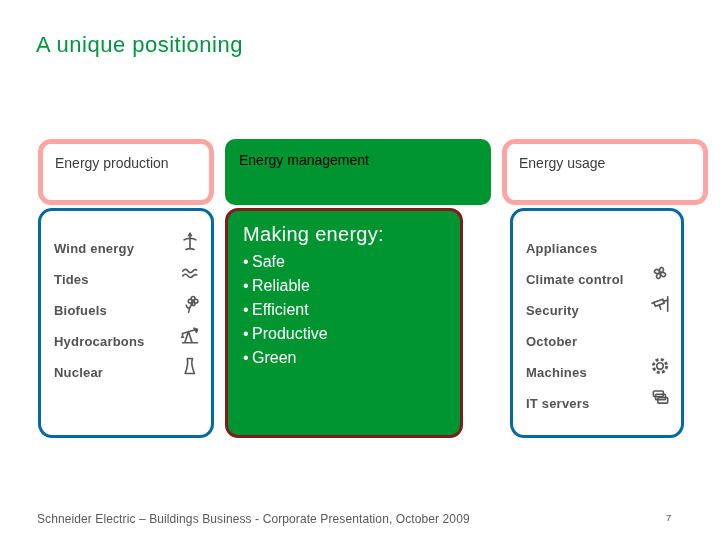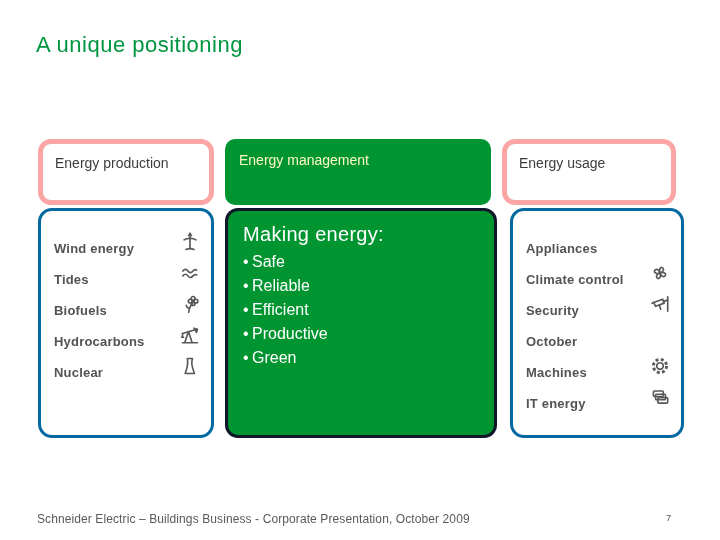--- a/index.html
+++ b/index.html
@@ -10,33 +10,33 @@
   .title{
     position:absolute;left:36px;top:32px;font-size:22px;letter-spacing:.5px;
     color:#00963f;font-weight:400;
   }
   
   .hdr{
     position:absolute;top:139px;height:66px;box-sizing:border-box;
     border-radius:13px;font-size:14px;line-height:1.32;
   }
   .hdr.white{background:#fff;border:5px solid #fca5a5;color:#3d3d3f;padding:10px 12px;}
-  .hdr.green{background:#009530;color:#fef9c3;border-radius:10px;padding:12px 14px;}
+  .hdr.green{background:#009530;color:#000000;border-radius:10px;padding:12px 14px;}
   .hdr-prod{left:38px;width:176px;}
   .hdr-mgmt{left:225px;width:266px;}
-  .hdr-usage{left:502px;width:174px;}
+  .hdr-usage{left:502px;width:206px;}
   
   .body-box{
     position:absolute;top:208px;height:230px;box-sizing:border-box;border-radius:14px;
   }
   .body-box.white{background:#fff;border:3px solid #0369a1;padding:22px 10px 0 13px;}
   .box-prod{left:38px;width:176px;}
   .box-usage{left:502px;width:174px;margin-left:8px;}
   .box-mgmt{
-    left:225px;width:272px;background:#009530;border:3px solid #0f172a;
+    left:225px;width:238px;background:#009530;border:3px solid #7f1d1d;
     border-radius:13px;color:#fff;padding:10px 10px 0 15px;
   }
   .item-row{
     display:flex;justify-content:space-between;align-items:center;height:31px;
   }
   .item-label{
     font-size:13px;font-weight:700;color:#535356;letter-spacing:.2px;white-space:nowrap;
   }
   .item-icon{
     width:22px;height:22px;flex:0 0 22px;transform:translateY(-7px);
@@ -200,21 +200,21 @@
       <span class="item-label">Machines</span>
       <span class="item-icon">
         <svg viewBox="0 0 20 20" width="22" height="22">
           <circle cx="10" cy="10" r="6" fill="none" stroke="#58585b" stroke-width="2.6" stroke-dasharray="2.7 2.1"></circle>
           <circle class="stroke" cx="10" cy="10" r="3"></circle>
         </svg>
       </span>
     </div>
 
     <div class="item-row">
-      <span class="item-label">IT energy</span>
+      <span class="item-label">IT servers</span>
       <span class="item-icon">
         <svg viewBox="0 0 20 20" width="22" height="22">
           <rect class="stroke" x="4" y="4.5" width="9" height="5" rx="1"></rect>
           <rect class="stroke" x="6" y="7.5" width="9" height="5" rx="1"></rect>
           <rect class="stroke" x="8" y="10.5" width="9" height="5" rx="1"></rect>
         </svg>
       </span>
     </div>
 
   </div>

